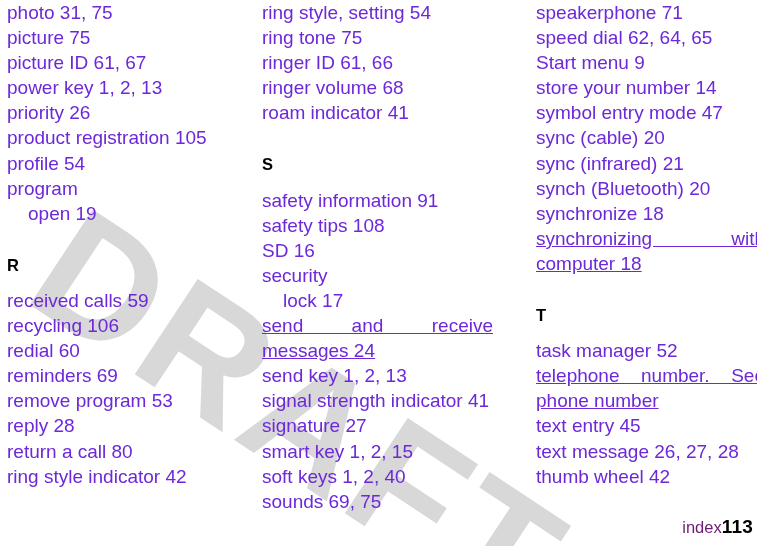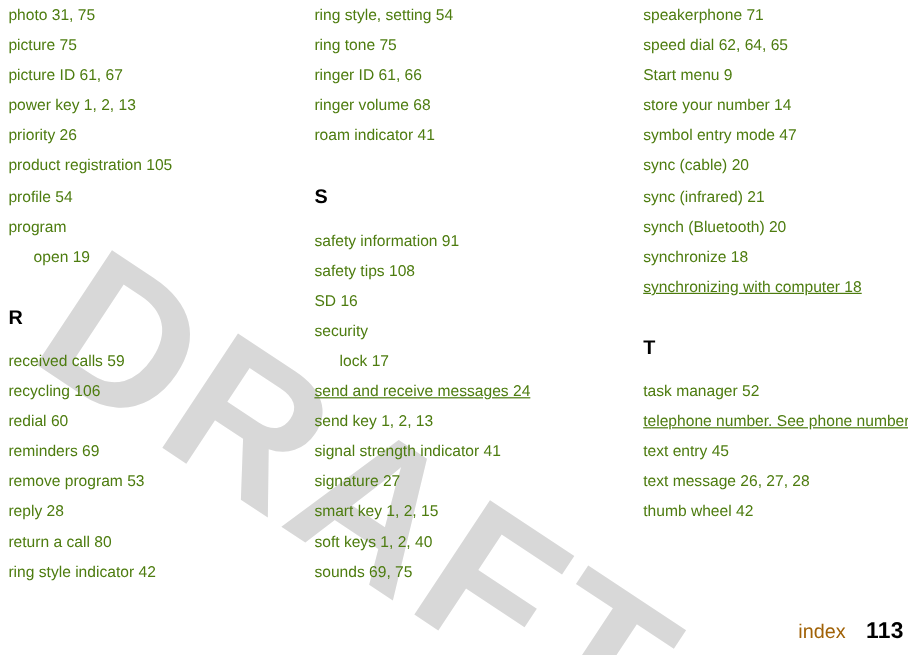--- a/index.html
+++ b/index.html
@@ -57,23 +57,23 @@
   }
   .col {
     position: absolute;
     top: 0;
   }
   .col-1 { left: 7px;   width: 232px; }
   .col-2 { left: 262px; width: 231px; }
   .col-3 { left: 524px; width: 229px; margin-left: 12px; }
 
   .entry {
-    font-size: 13px;
+    font-size: 19px;
     line-height: 25.1px;
-    color: #4d7c0f;
+    color: #6d28d9;
     white-space: pre;
   }
   .entry.justified {
     white-space: normal;
     text-align: justify;
     text-align-last: left;
     text-decoration: underline;
   }
   .entry.sub {
     padding-left: 21px;
@@ -92,27 +92,26 @@
     position: absolute;
     z-index: 2;
     left: 0;
     bottom: 8px;
     width: 753px;
     text-align: right;
     white-space: nowrap;
   }
   .footer-label {
     font-size: 16.5px;
-    color: #a16207;
+    color: #701a75;
   }
   .footer-page {
     font-size: 19px;
     font-weight: 700;
     color: #000000;
-    margin-left: 17px;
     letter-spacing: 0.2px;
   }
 </style>
 </head>
 <body>
 
 <div class="page">
 
   <div class="watermark">
     <div class="watermark-text">DRAFT</div>

